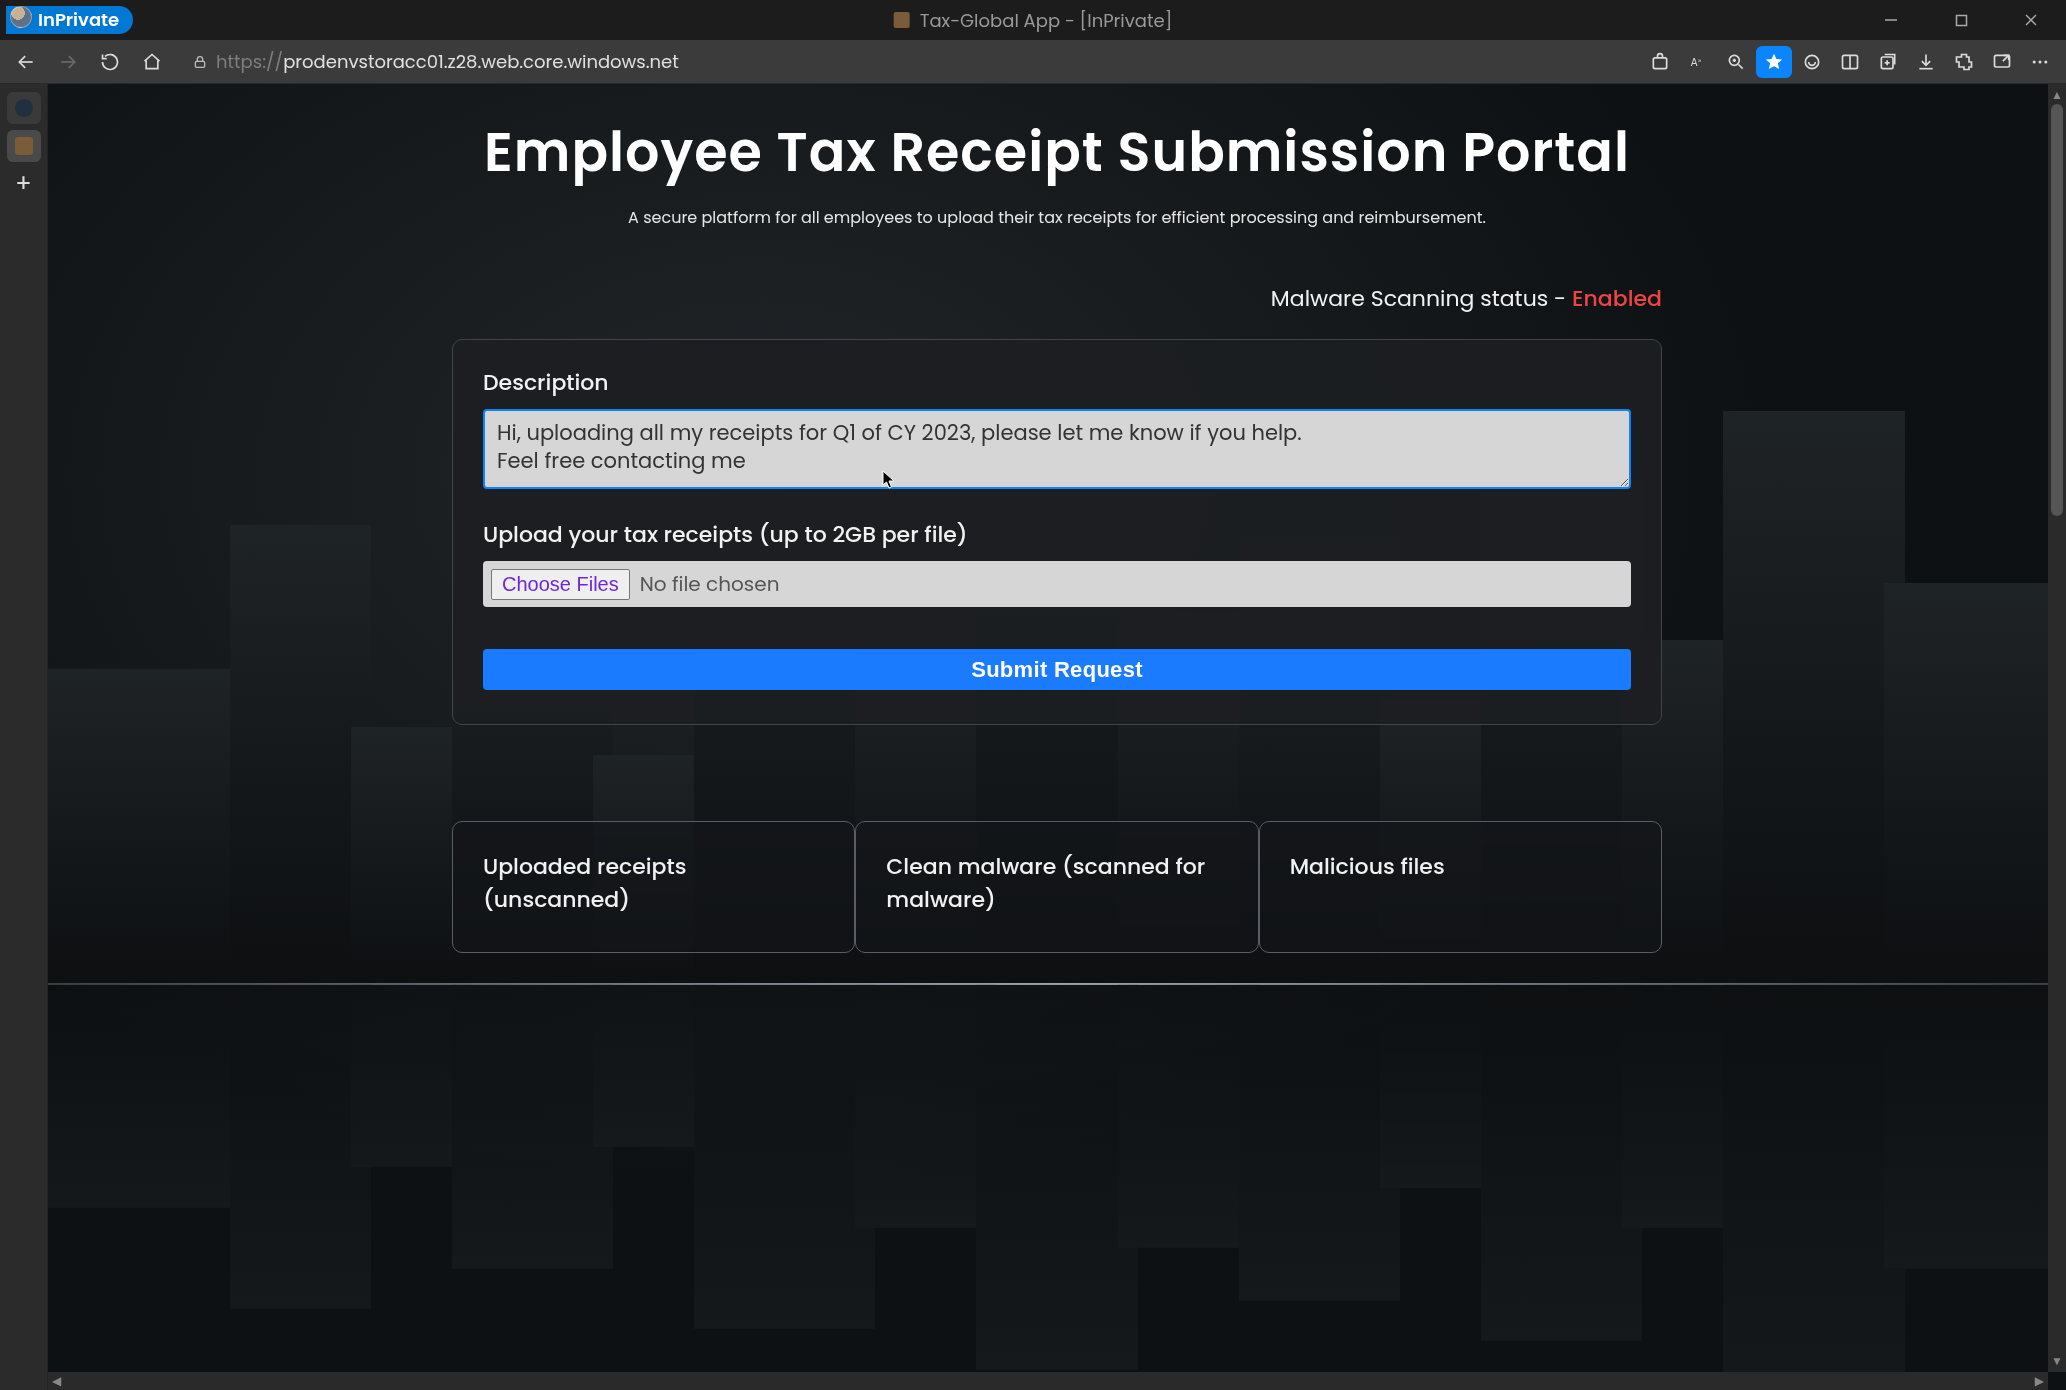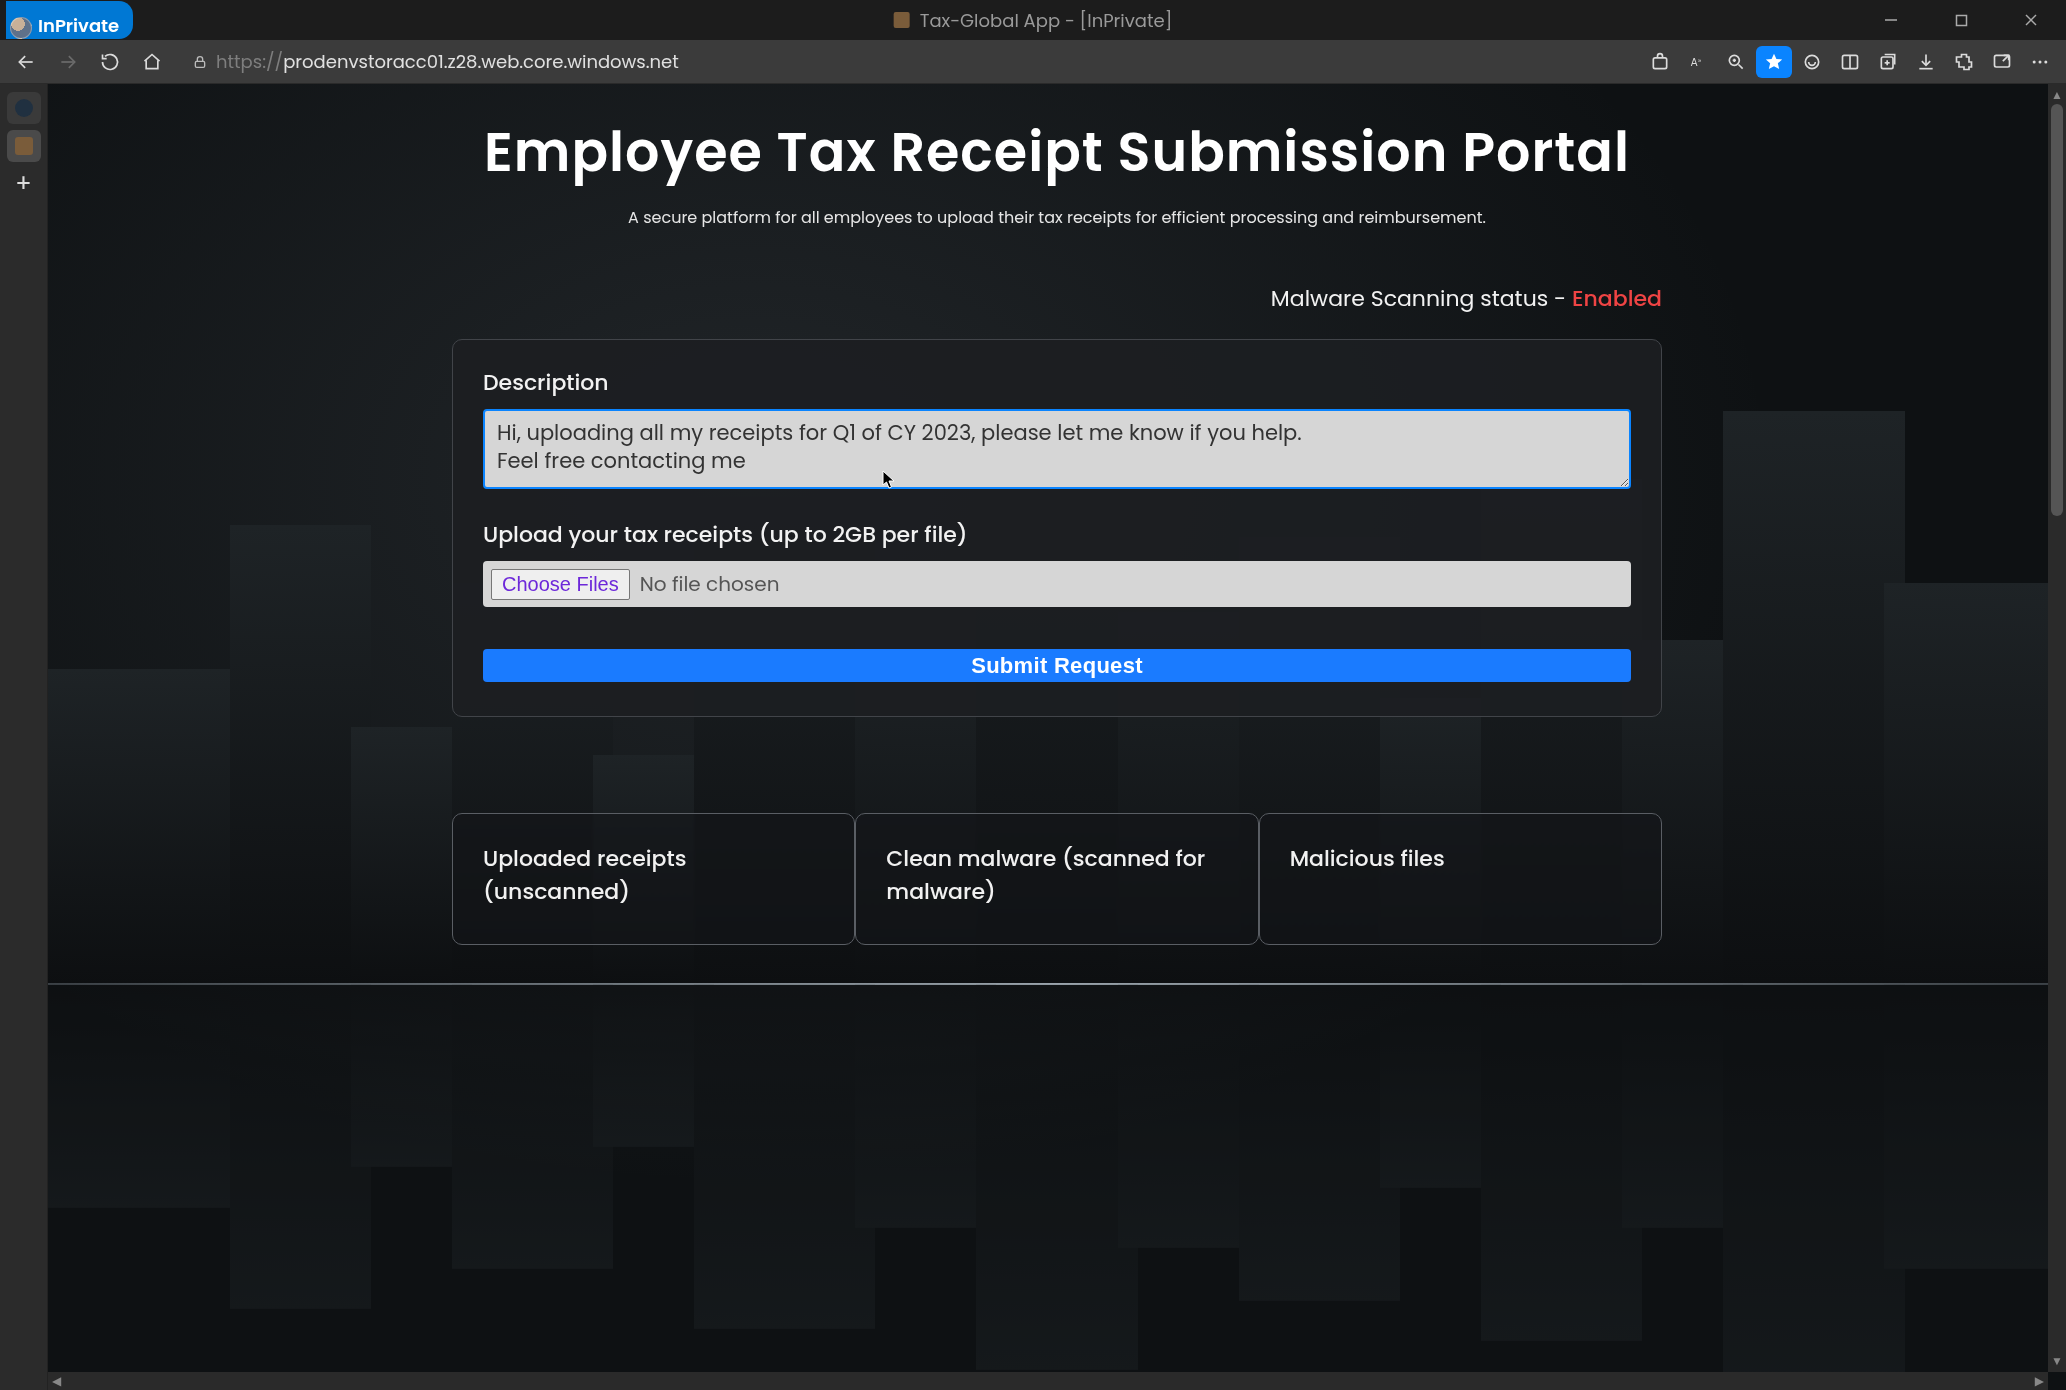--- a/index.html
+++ b/index.html
@@ -15,25 +15,25 @@
   .titlebar {
     height: 40px;
     background: #1c1c1c;
     display: flex;
     align-items: center;
     position: relative;
     font-size: 18px;
     color: #bdbdbd;
   }
   .inprivate-badge {
-    display: flex; align-items: flex-end; gap: 6px;
+    display: flex; align-items: flex-start; gap: 6px;
     margin-left: 6px;
     background: #0078d4;
     border-radius: 0 14px 14px 0;
-    height: 38px;
+    height: 28px;
     padding: 0 14px 0 4px;
   }
   .inprivate-badge .avatar {
     width: 22px; height: 22px; border-radius: 50%;
     background: radial-gradient(circle at 35% 30%, #c9b098 0 35%, #5f718a 36% 100%);
     border: 1px solid rgba(255,255,255,.3);
   }
   .inprivate-badge span { color: #fff; font-size: 18px; font-weight: 600; }
   .title-center {
     position: absolute; left: 50%; transform: translateX(-50%);
@@ -165,21 +165,21 @@
     display:flex; align-items:center; padding:6px 8px; gap:10px;
     height: 46px;
   }
   .file-btn {
     background:#efefef; border:1px solid #777; border-radius:2px;
     padding: 3px 10px; color:#6d28d9; font-size:20px;
   }
   .file-status { color:#555; font-size:20px; }
 
   .submit-btn {
-    margin-top: 42px; width:100%; height:33px;
+    margin-top: 42px; width:100%; height:41px;
     background:#1a7bff; border:none; border-radius:4px;
     color:#fff; font-weight:600; font-size:22px; letter-spacing:.3px;
     cursor:pointer;
   }
 
   .cols { display:flex; margin-top:96px; }
   .col-card {
     flex:1; background: rgba(20,22,25,.55);
     border:1px solid #5a5e64; border-radius:10px;
     padding:28px 30px 36px;

